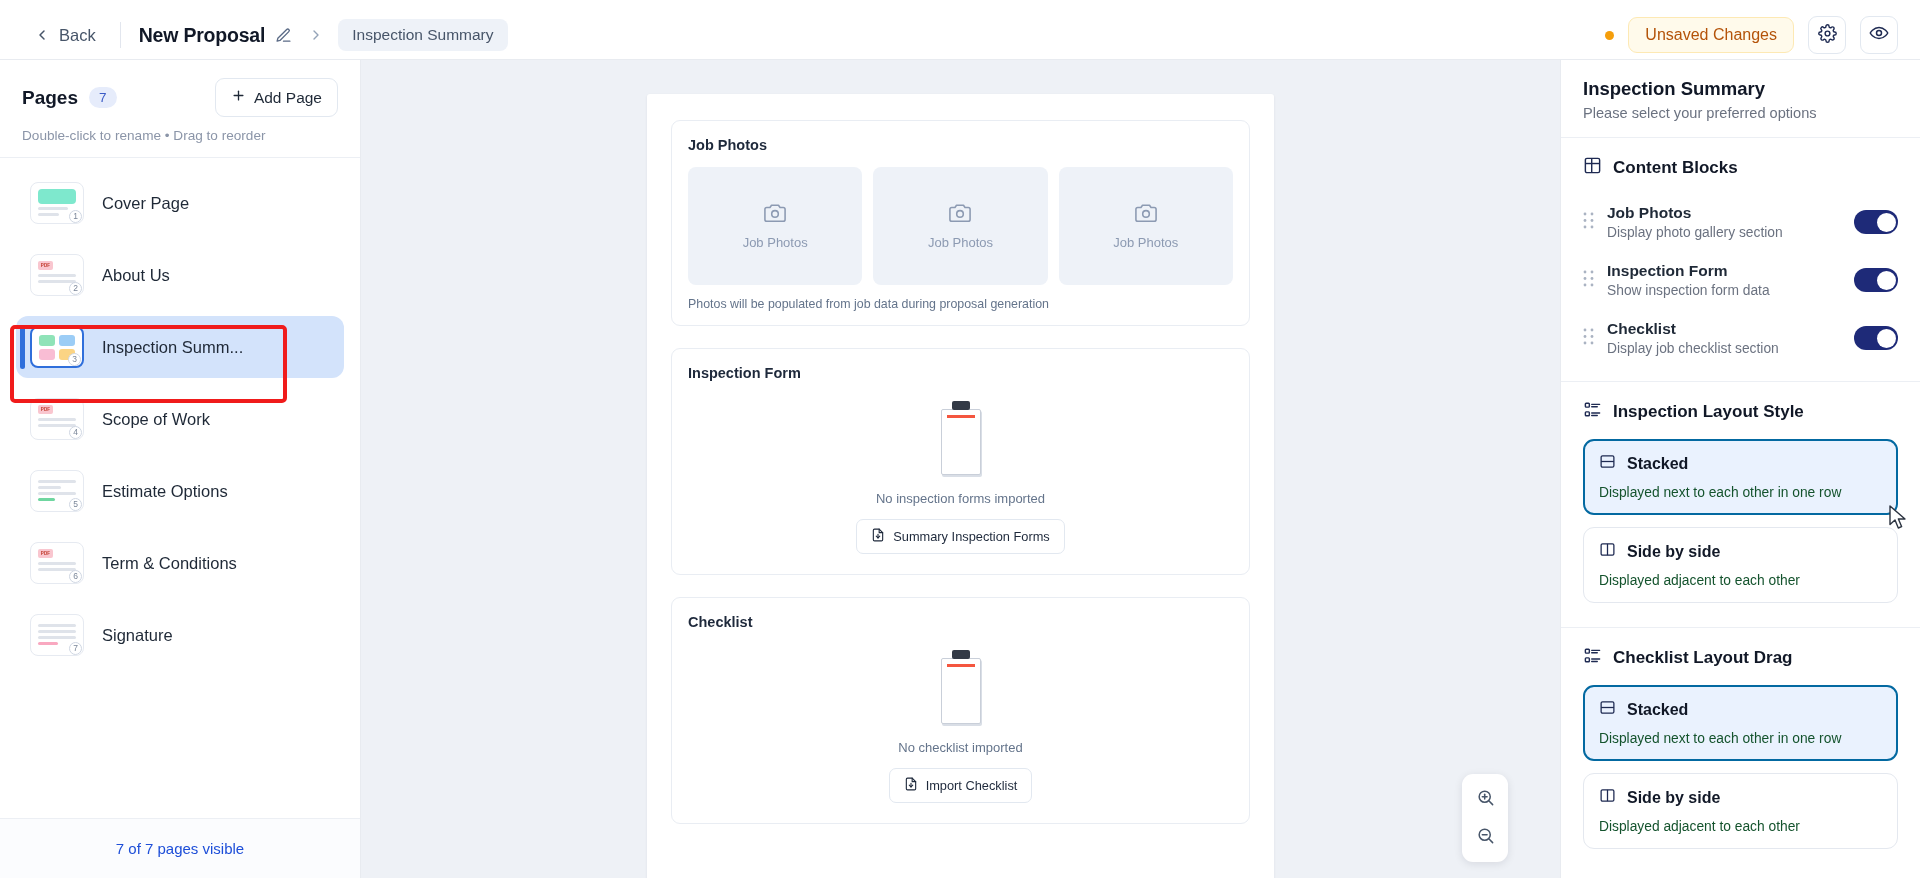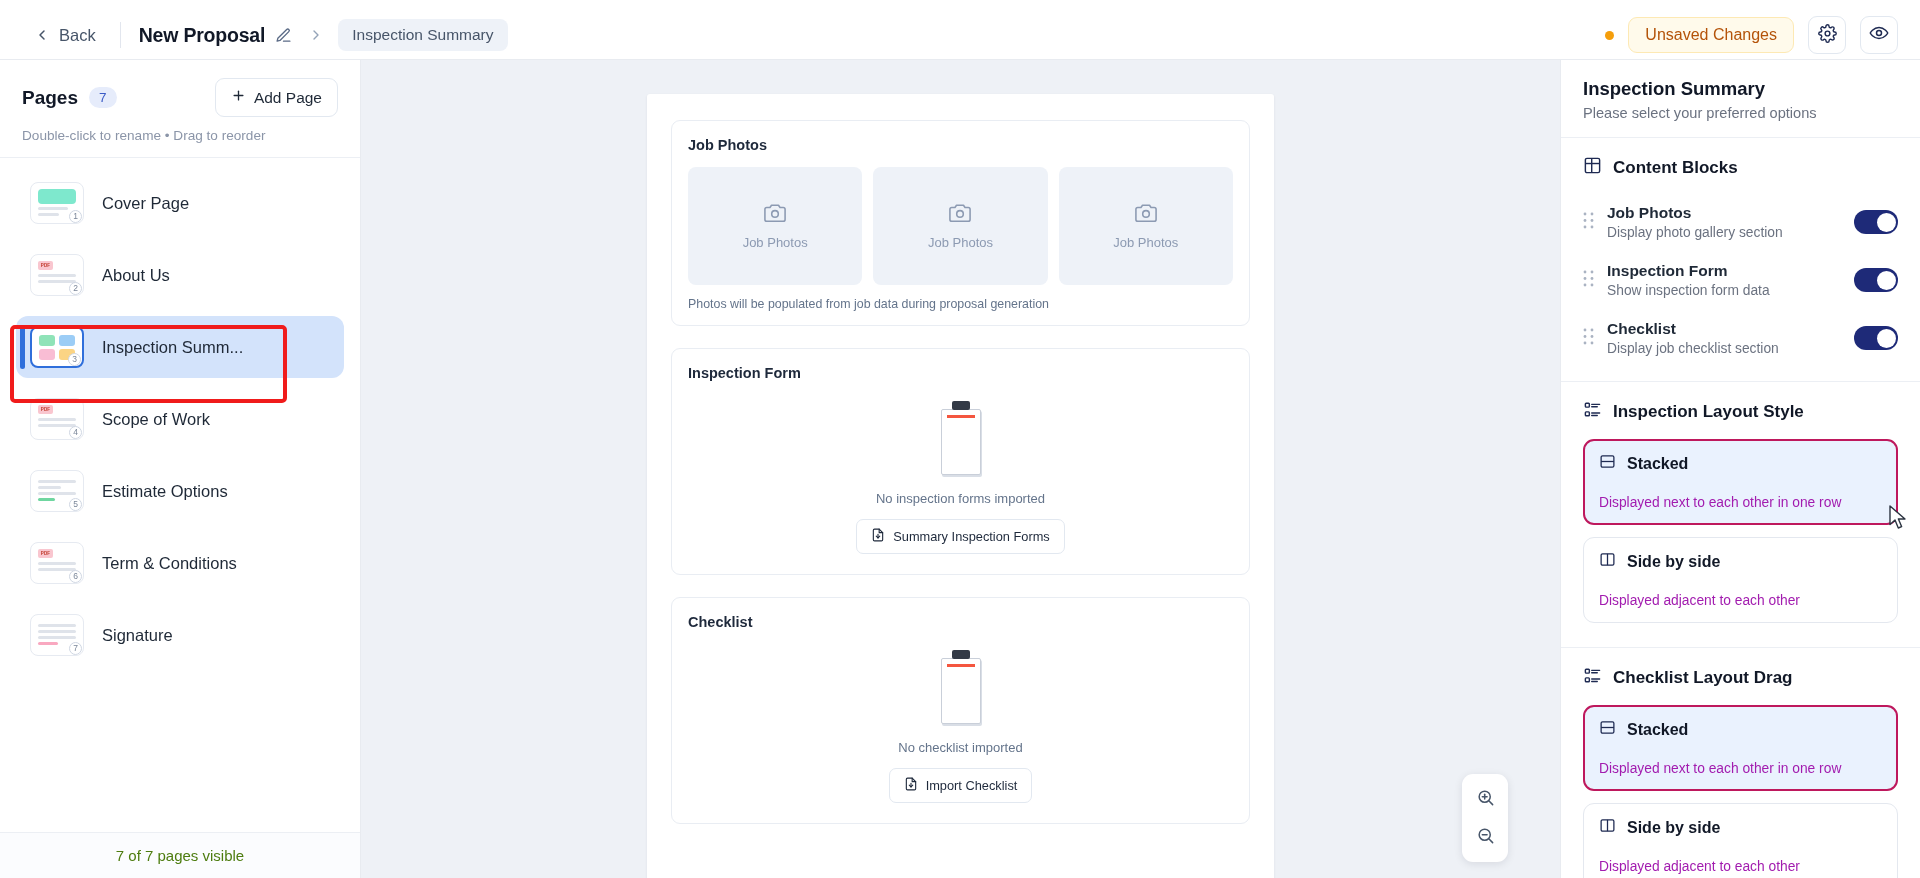--- a/index.html
+++ b/index.html
@@ -105,22 +105,22 @@
     width: 15px; height: 9px; border-radius: 2px; background: #f9c6cf;
     font-size: 4.5px; color: #c0392b; text-align:center; line-height: 9px; font-weight: bold;
     letter-spacing: .2px;
   }
   .grid2 { display: grid; grid-template-columns: 1fr 1fr; gap: 3px 4px; margin-top:1px; }
   .grid2 div { height: 11px; border-radius: 3px; }
   .page-label { font-size: 16.5px; color: #1f2937; }
 
   .sidebar-foot {
     border-top: 1px solid #eceff4; background: #fbfcfe;
-    height: 46px; display: flex; align-items: center; justify-content: center;
-    font-size: 15px; color: #4d7c0f;
+    height: 60px; display: flex; align-items: center; justify-content: center;
+    font-size: 15px; color: #1d4ed8;
   }
 
   
   .red-box {
     position: absolute; border: 4px solid #f01b1b; border-radius: 5px;
     pointer-events: none; z-index: 5;
   }
 
   
   .canvas {
@@ -201,24 +201,24 @@
   }
   .toggle .knob {
     position: absolute; top: 2.5px; right: 2.5px; width: 19px; height: 19px;
     border-radius: 50%; background: #fff;
   }
 
   .opt-card {
     border: 1px solid #e4e8ef; border-radius: 11px; background: #fff;
     padding: 13px 15px 14px 15px; margin-bottom: 12px; cursor: pointer;
   }
-  .opt-card.active { border: 2px solid #be185d; background: #eaf2fe; padding: 12px 14px 13px 14px; }
+  .opt-card.active { border: 2px solid #0369a1; background: #eaf2fe; padding: 12px 14px 13px 14px; }
   .opt-top { display: flex; align-items: center; gap: 11px; }
   .opt-name { font-size: 16px; font-weight: bold; color: #111827; }
-  .opt-desc { margin-top: 21px; font-size: 13.8px; color: #a21caf; }
+  .opt-desc { margin-top: 11px; font-size: 13.8px; color: #14532d; }
 
   .cursor-arrow { position: absolute; z-index: 40; pointer-events: none; }
 </style>
 </head>
 <body>
 
 <div class="app">
 
   <div class="topbar">
     <div class="back-btn">

